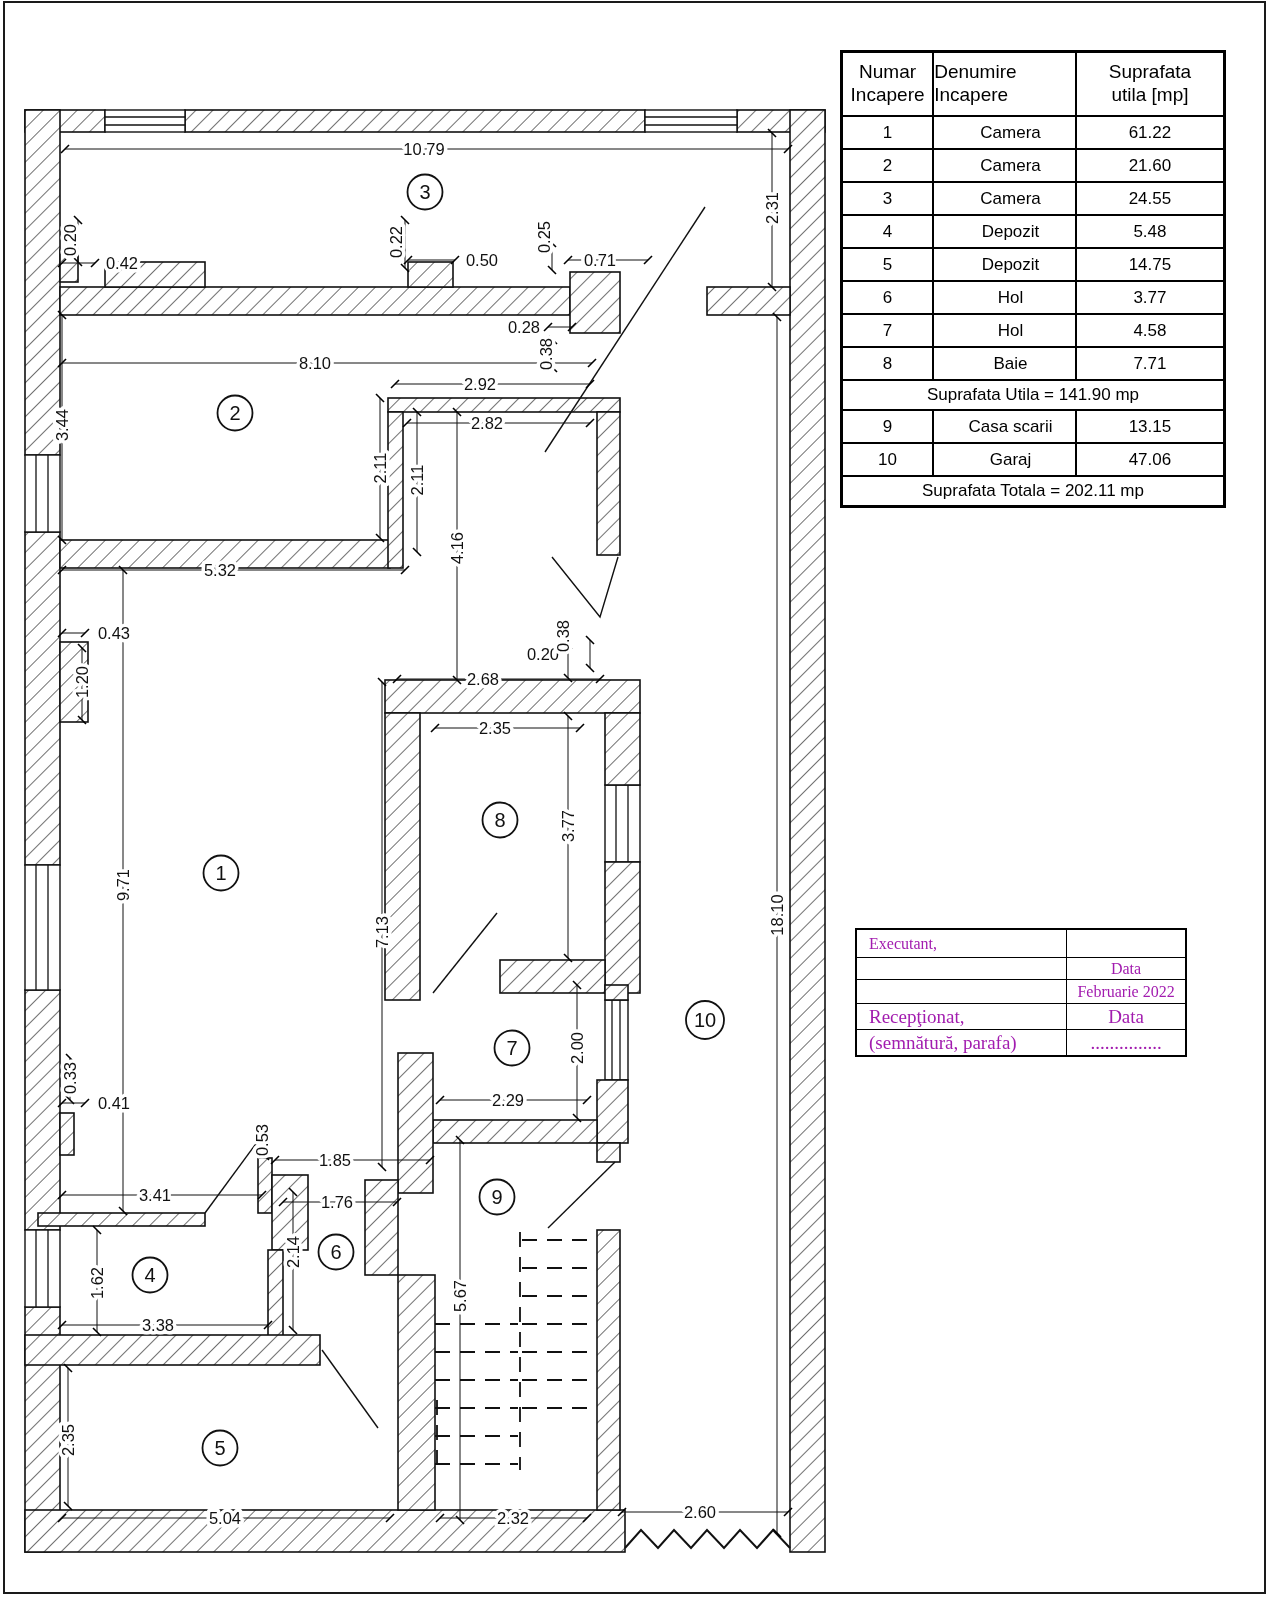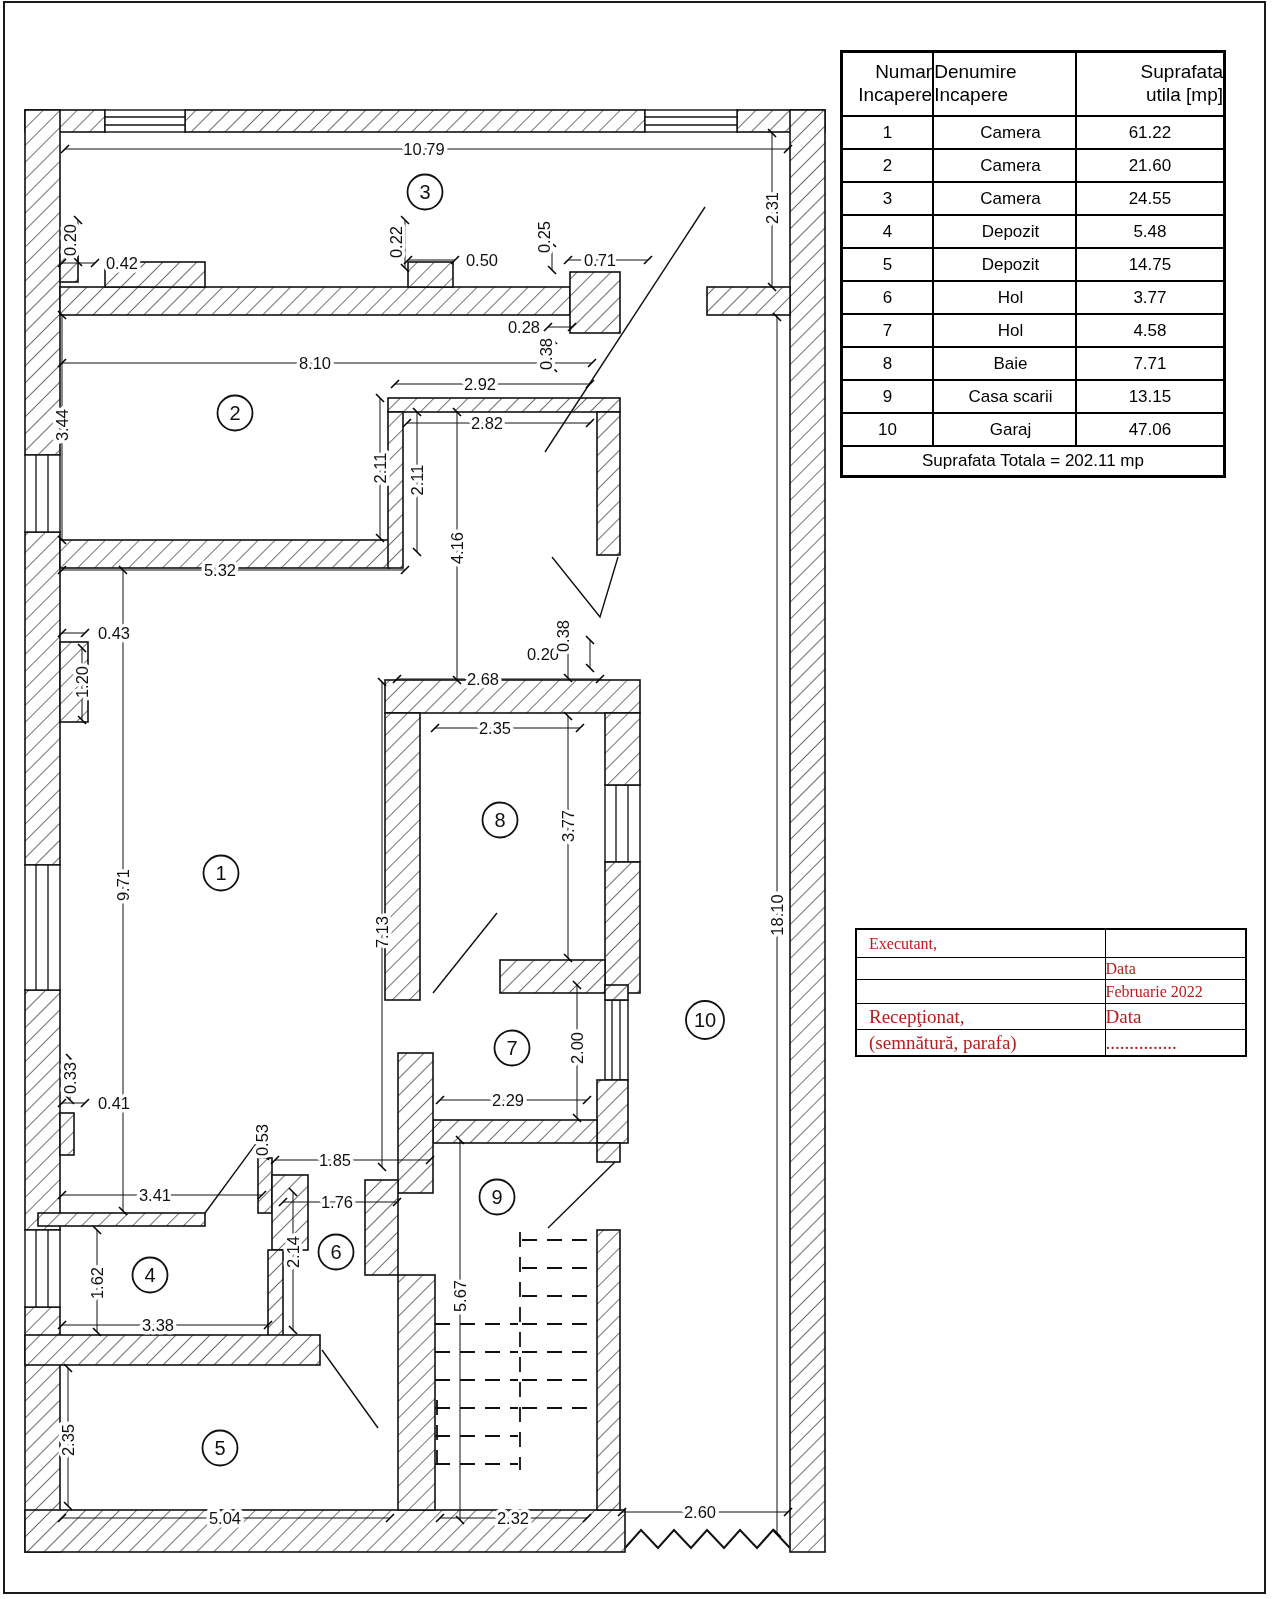--- a/index.html
+++ b/index.html
@@ -16,31 +16,31 @@
   .win{fill:#fff;stroke:#111;stroke-width:1.4;}
   .thin{stroke:#111;stroke-width:1.3;fill:none;}
   .dimline{stroke:#111;stroke-width:1;fill:none;}
   .door{stroke:#111;stroke-width:1.4;fill:none;}
   .stair{stroke:#111;stroke-width:1.8;fill:none;stroke-dasharray:15 10;}
   .zig{stroke:#111;stroke-width:2;fill:none;}
   
   .tblwrap{position:absolute;}
   table{border-collapse:collapse;background:#fff;}
   .rt{width:386px;border:3px solid #000;font-size:17px;color:#000;}
-  .rt th,.rt td{border:2px solid #000;padding:0;text-align:right;}
+  .rt th,.rt td{border:2px solid #000;padding:0;}
   .rt th{font-size:19px;font-weight:normal;height:62px;line-height:1.2;}
   .rt td{height:31px;text-align:center;}
   .rt td.nm{text-align:center;padding-left:12px;}
   .rt th.nm{text-align:left;}
   .rt .span td{height:28px;text-align:center;}
   
-  .st{width:392px;border:2px solid #000;font-family:"Liberation Serif",serif;
-      font-size:16px;color:#b91c1c;}
+  .st{width:332px;border:2px solid #000;font-family:"Liberation Serif",serif;
+      font-size:16px;color:#a21caf;}
   .st td{border:1.5px solid #000;padding:0 0 0 12px;vertical-align:middle;}
-  .st td.c{padding:0;}
+  .st td.c{text-align:center;padding:0;}
   .st tr.h28 td{height:27px;} .st tr.h22 td{height:21px;} .st tr.h24 td{height:23px;}
   .st tr.h84 td{height:84px;vertical-align:top;padding-top:4px;font-size:14.5px;}
   .st tr.h26 td{height:25px;font-size:19px;}
 </style>
 </head>
 <body>
 
 <div id="page">
   <div id="page-border"></div>
 
@@ -361,20 +361,23 @@
       <tr>
         <td>7</td>
         <td class="nm">Hol</td>
         <td>4.58</td>
       </tr>
       <tr>
         <td>8</td>
         <td class="nm">Baie</td>
         <td>7.71</td>
       </tr>
+      <tr class="span">
+        <td colspan="3">Suprafata Utila = 141.90 mp</td>
+      </tr>
       <tr>
         <td>9</td>
         <td class="nm">Casa scarii</td>
         <td>13.15</td>
       </tr>
       <tr>
         <td>10</td>
         <td class="nm">Garaj</td>
         <td>47.06</td>
       </tr>

